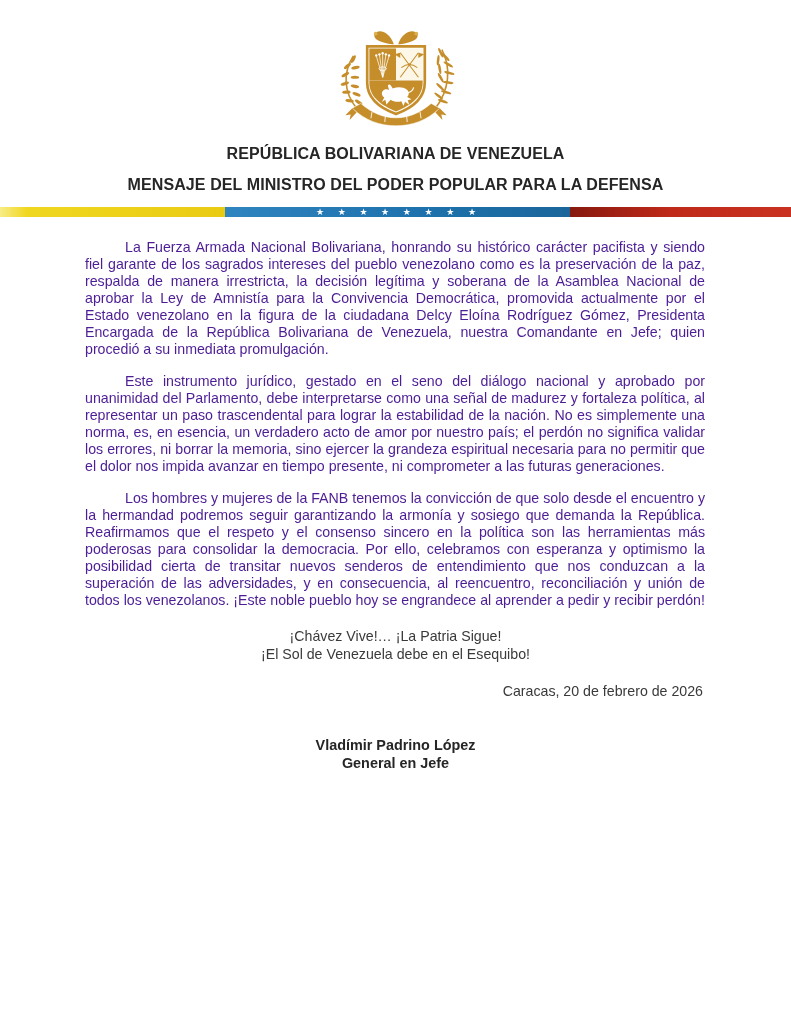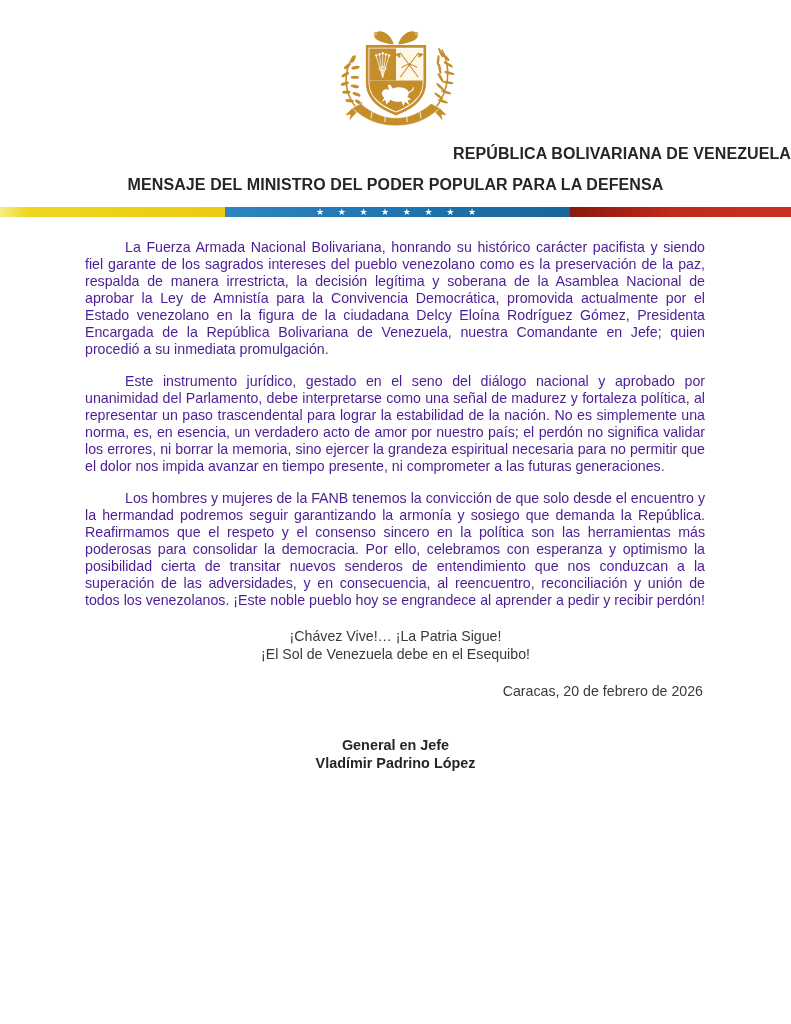--- a/index.html
+++ b/index.html
@@ -14,21 +14,21 @@
 
   
   .emblem-wrap { padding-top:25px; display:flex; justify-content:center; }
   .emblem-wrap svg { display:block; }
 
   
   .title {
     text-align:center; font-weight:bold; color:#262626;
     font-size:16px; line-height:19px; letter-spacing:0.1px;
   }
-  .title-1 { margin-top:7px;text-align:right; }
+  .title-1 { margin-top:7px; }
   .title-2 { margin-top:12px; }
 
   
   .flagbar { position:relative; margin-top:13px; height:10px; width:791px; display:flex; }
   .seg { height:100%; }
   .seg-yellow { width:225px; background:linear-gradient(to right,#f7ec86 0%,#f0d71f 12%,#e9cb12 100%); }
   .seg-blue   { width:345px; background:linear-gradient(to right,#2f85c0 0%,#1e72ad 55%,#1a669b 100%); }
   .seg-red    { width:221px; background:linear-gradient(to right,#87190e 0%,#bf2a19 45%,#ca3120 100%); }
   .stars {
     position:absolute; left:316px; top:0; width:160px; height:10px;
@@ -160,17 +160,17 @@
   </div>
 
   <div class="slogans">
     <div>¡Chávez Vive!… ¡La Patria Sigue!</div>
     <div>¡El Sol de Venezuela debe en el Esequibo!</div>
   </div>
 
   <div class="dateline">Caracas, 20 de febrero de 2026</div>
 
   <div class="signature">
+    <div>Vladímir Padrino López</div>
     <div>General en Jefe</div>
-    <div>Vladímir Padrino López</div>
   </div>
 
 </div>
 
 </body></html>

